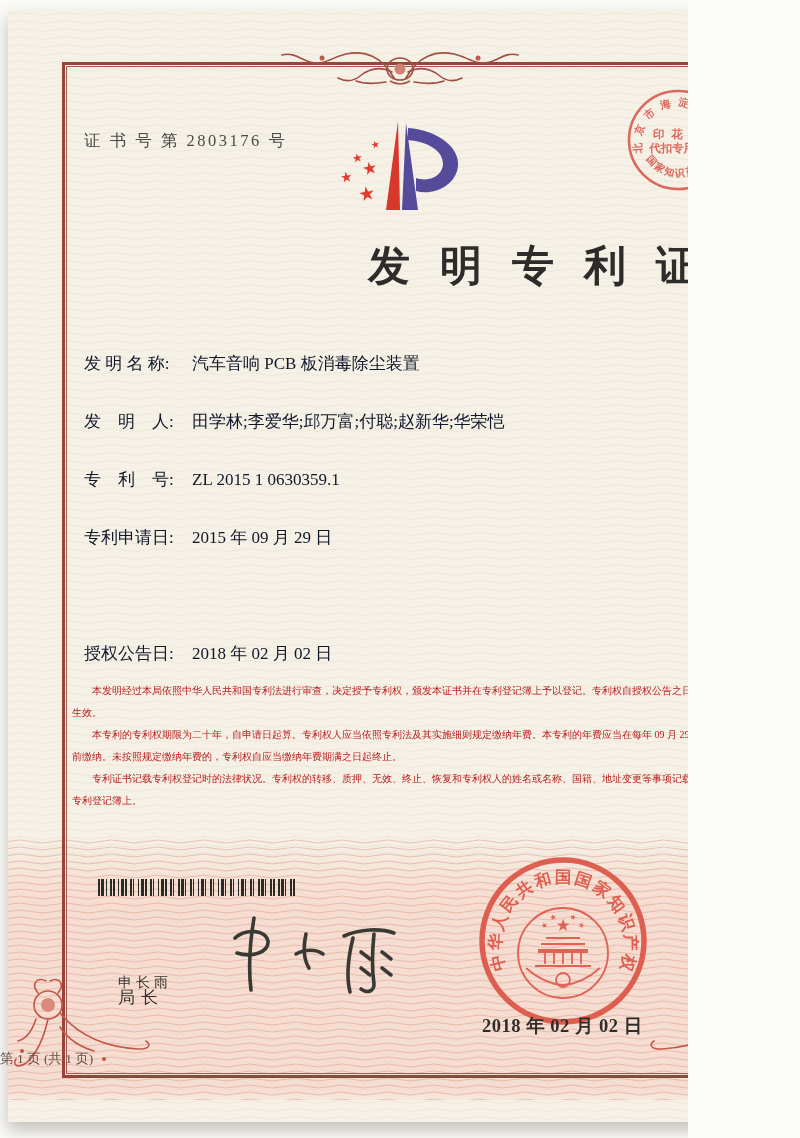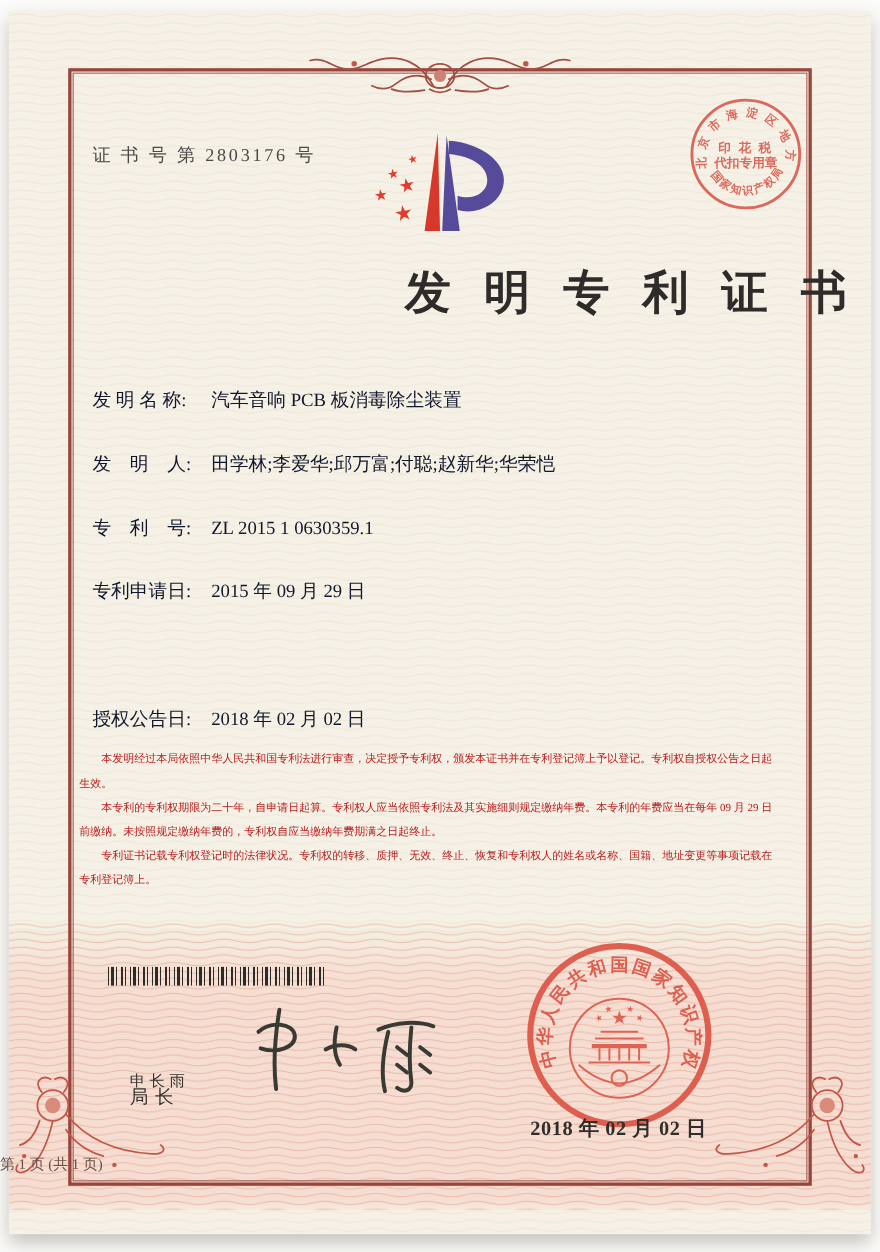--- a/index.html
+++ b/index.html
@@ -1,16 +1,16 @@
 <!DOCTYPE html>
 <html><head>
 <meta charset="utf-8">
 <style>
   html,body{margin:0;padding:0;background:#fbfbf9;}
-  .screen{position:relative;width:800px;height:1138px;overflow:hidden;
+  .screen{position:relative;width:688px;height:1138px;overflow:hidden;
           font-family:"Liberation Serif","DejaVu Serif",serif;}
   .page{position:absolute;left:8px;top:10px;width:784px;height:1112px;
         background:#f5f1e6;box-shadow:0 8px 16px rgba(90,80,70,.35);}
   .texture{position:absolute;left:0;top:0;width:100%;height:100%;opacity:.35;pointer-events:none;}
   .pink-band{position:absolute;left:0;top:828px;width:784px;height:262px;
         background:linear-gradient(180deg,rgba(246,221,209,0) 0,rgba(246,221,209,.85) 46px,#f6ddd1 70px,#f6ddd1 calc(100% - 10px),rgba(246,221,209,.35) 100%);}
   .pink-band svg{position:absolute;left:0;top:0;width:100%;height:100%;opacity:.6;}
   .frame{position:absolute;left:62px;top:62px;width:670px;height:1010px;
          border:3px solid #96453c;z-index:2;}
   .frame::after{content:"";position:absolute;inset:1px;border:1px solid #a85a50;}

